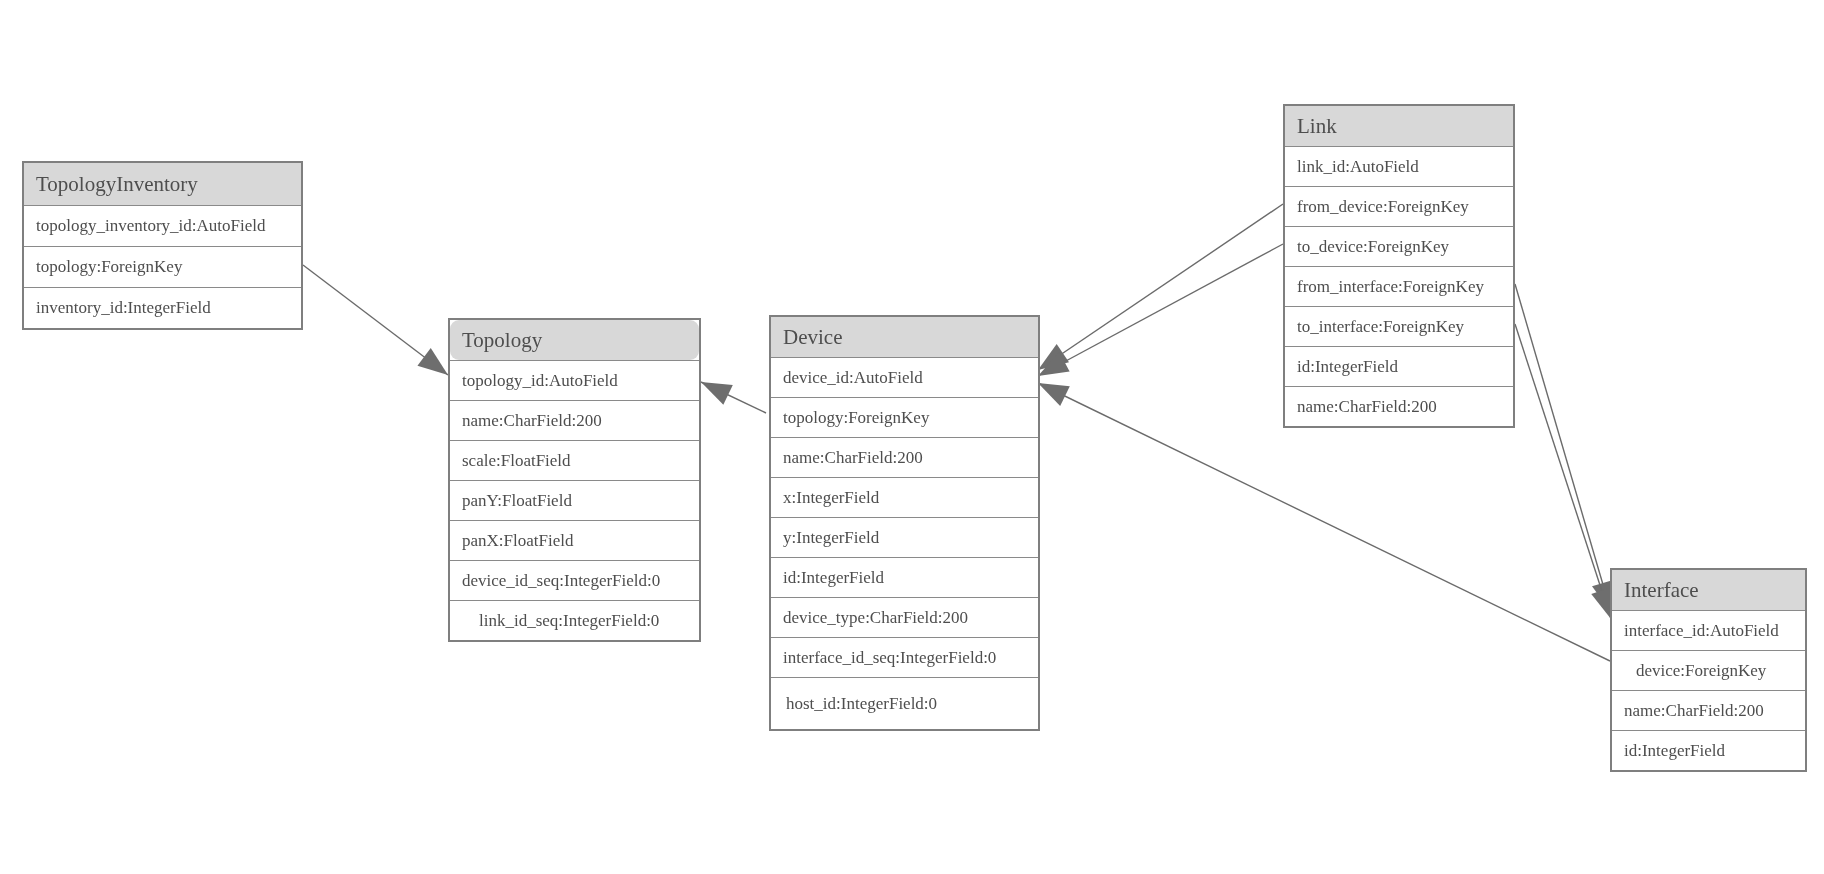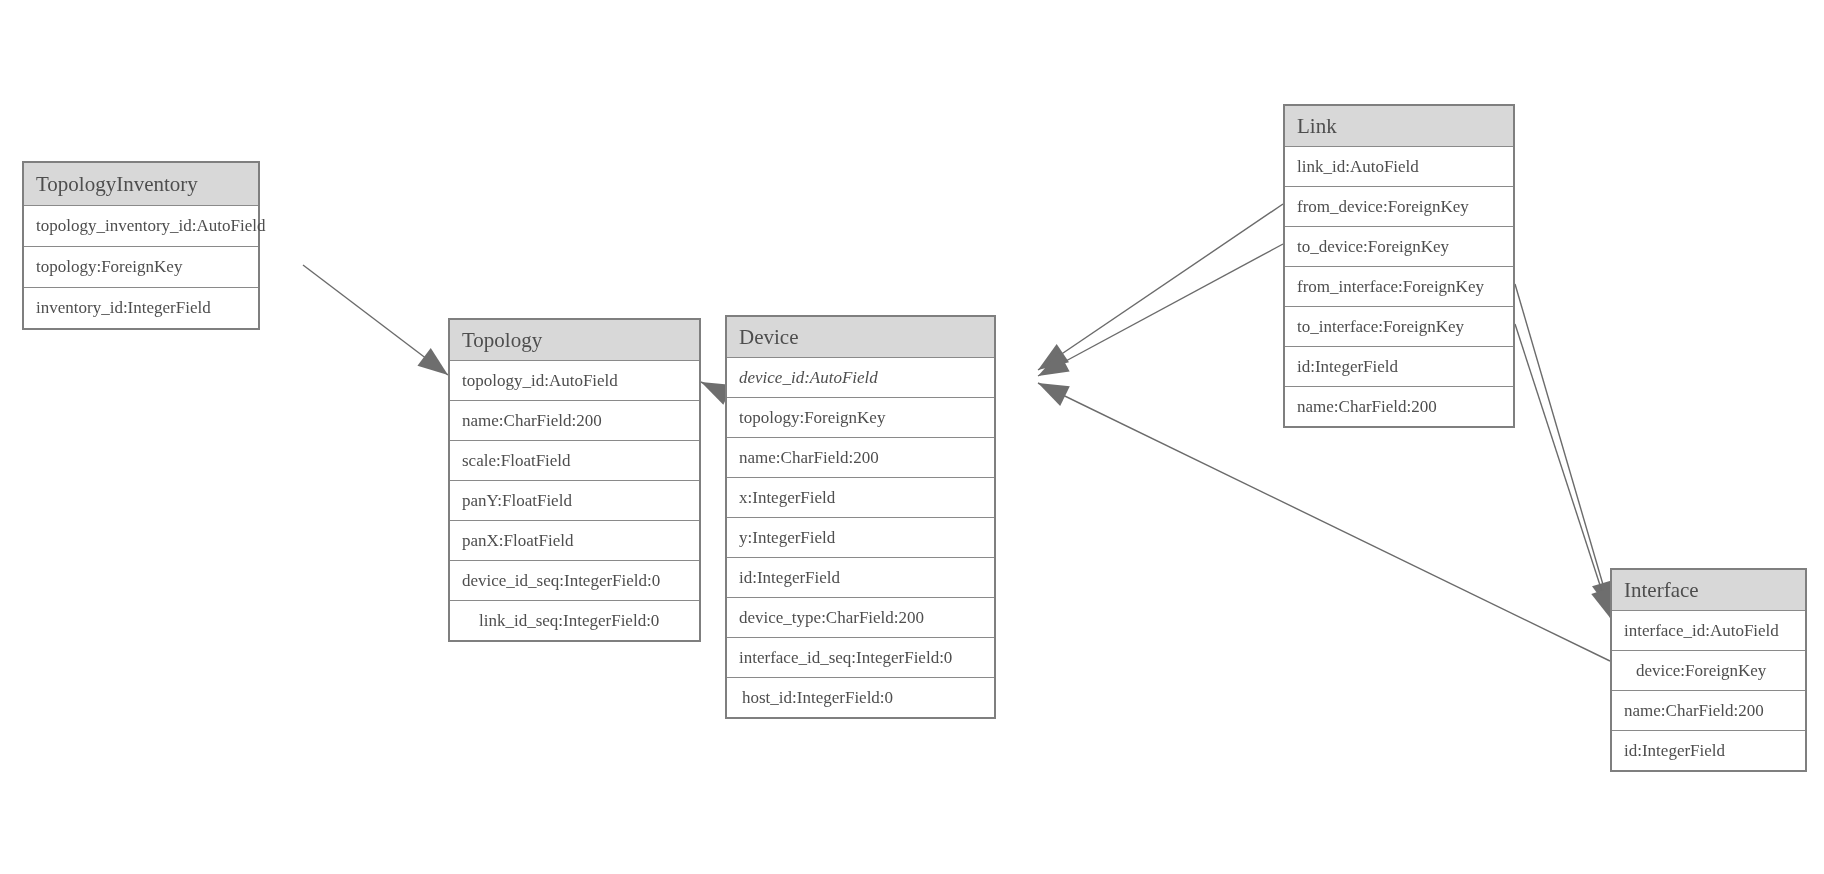--- a/index.html
+++ b/index.html
@@ -63,47 +63,47 @@
       </marker>
     </defs>
   <line class="relation" x1="303" y1="265" x2="448" y2="375" marker-end="url(#arrowhead)"></line>
       <line class="relation" x1="766" y1="413" x2="701" y2="382" marker-end="url(#arrowhead)"></line>
       <line class="relation" x1="1283" y1="204" x2="1038" y2="370" marker-end="url(#arrowhead)"></line>
       <line class="relation" x1="1283" y1="244" x2="1038" y2="376" marker-end="url(#arrowhead)"></line>
       <line class="relation" x1="1610" y1="661" x2="1038" y2="383" marker-end="url(#arrowhead)"></line>
       <line class="relation" x1="1515" y1="284" x2="1611" y2="612" marker-end="url(#arrowhead)"></line>
       <line class="relation" x1="1515" y1="324" x2="1611" y2="619" marker-end="url(#arrowhead)"></line>
     </svg>
-<div class="entity" style="left: 22px; top: 161px; width: 238px;">
+<div class="entity" style="left: 22px; top: 161px; width: 281px;">
     <div class="entity-header" style="height: 42px;">TopologyInventory</div>
   <div class="entity-row" style="height: 41px;">topology_inventory_id:AutoField</div>
       <div class="entity-row" style="height: 41px;">topology:ForeignKey</div>
       <div class="entity-row" style="height: 41px;">inventory_id:IntegerField</div>
     </div>
     <div class="entity" style="left: 448px; top: 318px; width: 253px;">
-    <div class="entity-header" style="height: 40px;">Topology</div>
+    <div class="entity-header" style="height: 40px; border-radius: 9px;">Topology</div>
   <div class="entity-row" style="height: 40px;">topology_id:AutoField</div>
       <div class="entity-row" style="height: 40px;">name:CharField:200</div>
       <div class="entity-row" style="height: 40px;">scale:FloatField</div>
       <div class="entity-row" style="height: 40px;">panY:FloatField</div>
       <div class="entity-row" style="height: 40px;">panX:FloatField</div>
       <div class="entity-row" style="height: 40px;">device_id_seq:IntegerField:0</div>
       <div class="entity-row" style="height: 40px; padding-left: 29px;">link_id_seq:IntegerField:0</div>
     </div>
-    <div class="entity" style="left: 725px; top: 315px; width: 271px;">
+    <div class="entity" style="left: 769px; top: 315px; width: 271px;">
     <div class="entity-header" style="height: 40px;">Device</div>
-  <div class="entity-row" style="height: 40px; font-style: italic;">device_id:AutoField</div>
+  <div class="entity-row" style="height: 40px;">device_id:AutoField</div>
       <div class="entity-row" style="height: 40px;">topology:ForeignKey</div>
       <div class="entity-row" style="height: 40px;">name:CharField:200</div>
       <div class="entity-row" style="height: 40px;">x:IntegerField</div>
       <div class="entity-row" style="height: 40px;">y:IntegerField</div>
       <div class="entity-row" style="height: 40px;">id:IntegerField</div>
       <div class="entity-row" style="height: 40px;">device_type:CharField:200</div>
       <div class="entity-row" style="height: 40px;">interface_id_seq:IntegerField:0</div>
-      <div class="entity-row" style="height: 40px; padding-left: 15px;">host_id:IntegerField:0</div>
+      <div class="entity-row" style="height: 52px; padding-left: 15px;">host_id:IntegerField:0</div>
     </div>
     <div class="entity" style="left: 1283px; top: 104px; width: 232px;">
     <div class="entity-header" style="height: 40px;">Link</div>
   <div class="entity-row" style="height: 40px;">link_id:AutoField</div>
       <div class="entity-row" style="height: 40px;">from_device:ForeignKey</div>
       <div class="entity-row" style="height: 40px;">to_device:ForeignKey</div>
       <div class="entity-row" style="height: 40px;">from_interface:ForeignKey</div>
       <div class="entity-row" style="height: 40px;">to_interface:ForeignKey</div>
       <div class="entity-row" style="height: 40px;">id:IntegerField</div>
       <div class="entity-row" style="height: 40px;">name:CharField:200</div>

